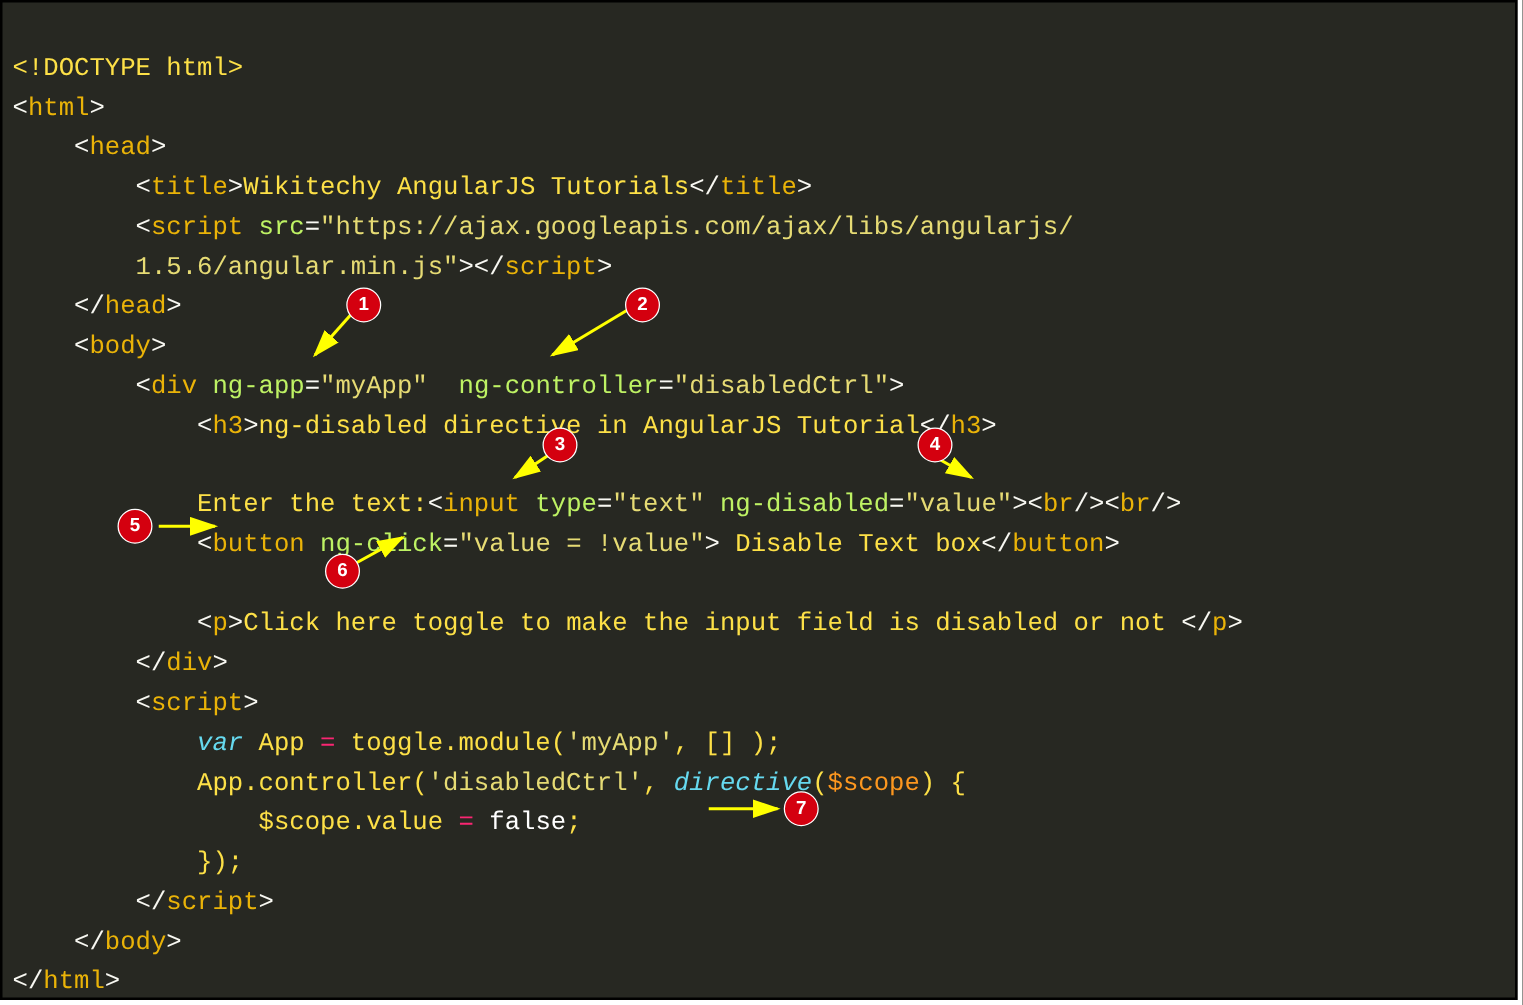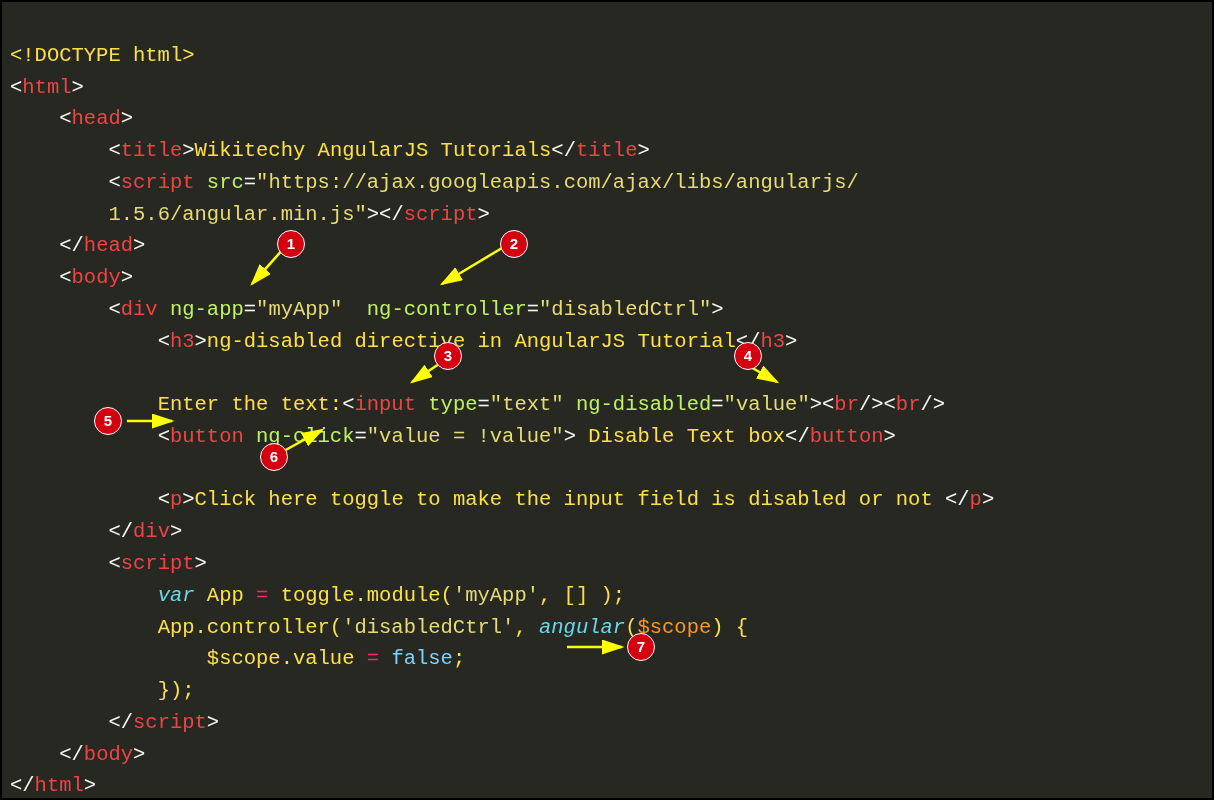--- a/index.html
+++ b/index.html
@@ -17,26 +17,26 @@
     position: relative;
     padding: 6px 8px;
     font-size: 20.5px;
     line-height: 1.55;
     color: #f8f8f2;
     white-space: pre;
     overflow: hidden;
   }
   .c-default { color: #fde047; }
   .c-bracket { color: #f8f8f2; }
-  .c-tag { color: #ef4444; margin-top: 43px; }
+  .c-tag { color: #eab308; margin-top: 43px; }
   .c-attr { color: #bef264; }
   .c-string { color: #e6db74; }
   .c-keyword { color: #66d9ef; font-style: italic; margin-top: 44px; }
   .c-func { color: #66d9ef; font-style: italic; }
-  .c-bool { color: #7dd3fc; }
+  .c-bool { color: #ffffff; }
   .c-scope { color: #fd971f; }
   .c-operator { color: #f92672; }
   
   .badge {
     position: absolute;
     width: 28px;
     height: 28px;
     border-radius: 50%;
     background: #d4000f;
     border: 1.5px solid #fff;
@@ -73,21 +73,21 @@
         <span class="c-bracket">&lt;</span><span class="c-tag">div</span> <span class="c-attr">ng-app</span><span class="c-bracket">=</span><span class="c-string">"myApp"</span>  <span class="c-attr">ng-controller</span><span class="c-bracket">=</span><span class="c-string">"disabledCtrl"</span><span class="c-bracket">&gt;</span>
             <span class="c-bracket">&lt;</span><span class="c-tag">h3</span><span class="c-bracket">&gt;</span><span class="c-default">ng-disabled directive in AngularJS Tutorial</span><span class="c-bracket">&lt;/</span><span class="c-tag">h3</span><span class="c-bracket">&gt;</span>
 
             <span class="c-default">Enter the text:</span><span class="c-bracket">&lt;</span><span class="c-tag">input</span> <span class="c-attr">type</span><span class="c-bracket">=</span><span class="c-string">"text"</span> <span class="c-attr">ng-disabled</span><span class="c-bracket">=</span><span class="c-string">"value"</span><span class="c-bracket">&gt;</span><span class="c-bracket">&lt;</span><span class="c-tag">br</span><span class="c-bracket">/&gt;&lt;</span><span class="c-tag">br</span><span class="c-bracket">/&gt;</span>
             <span class="c-bracket">&lt;</span><span class="c-tag">button</span> <span class="c-attr">ng-click</span><span class="c-bracket">=</span><span class="c-string">"value = !value"</span><span class="c-bracket">&gt;</span><span class="c-default"> Disable Text box</span><span class="c-bracket">&lt;/</span><span class="c-tag">button</span><span class="c-bracket">&gt;</span>
 
             <span class="c-bracket">&lt;</span><span class="c-tag">p</span><span class="c-bracket">&gt;</span><span class="c-default">Click here toggle to make the input field is disabled or not </span><span class="c-bracket">&lt;/</span><span class="c-tag">p</span><span class="c-bracket">&gt;</span>
         <span class="c-bracket">&lt;/</span><span class="c-tag">div</span><span class="c-bracket">&gt;</span>
         <span class="c-bracket">&lt;</span><span class="c-tag">script</span><span class="c-bracket">&gt;</span>
             <span class="c-keyword">var</span><span class="c-default"> App </span><span class="c-operator">=</span><span class="c-default"> toggle.module(</span><span class="c-string">'myApp'</span><span class="c-default">, [] );</span>
-            <span class="c-default">App.controller(</span><span class="c-string">'disabledCtrl'</span><span class="c-default">, </span><span class="c-func">angular</span><span class="c-default">(</span><span class="c-scope">$scope</span><span class="c-default">) {</span>
+            <span class="c-default">App.controller(</span><span class="c-string">'disabledCtrl'</span><span class="c-default">, </span><span class="c-func">directive</span><span class="c-default">(</span><span class="c-scope">$scope</span><span class="c-default">) {</span>
                 <span class="c-default">$scope</span><span class="c-default">.value </span><span class="c-operator">=</span><span class="c-default"> </span><span class="c-bool">false</span><span class="c-default">;</span>
             <span class="c-default">});</span>
         <span class="c-bracket">&lt;/</span><span class="c-tag">script</span><span class="c-bracket">&gt;</span>
     <span class="c-bracket">&lt;/</span><span class="c-tag">body</span><span class="c-bracket">&gt;</span>
 <span class="c-bracket">&lt;/</span><span class="c-tag">html</span><span class="c-bracket">&gt;</span>
 
 <svg class="overlay">
   <defs>
     <marker id="ah" markerWidth="10" markerHeight="10" refX="8" refY="3" orient="auto">
       <polygon points="0 0, 9 3, 0 6" fill="#ffff00"></polygon>

